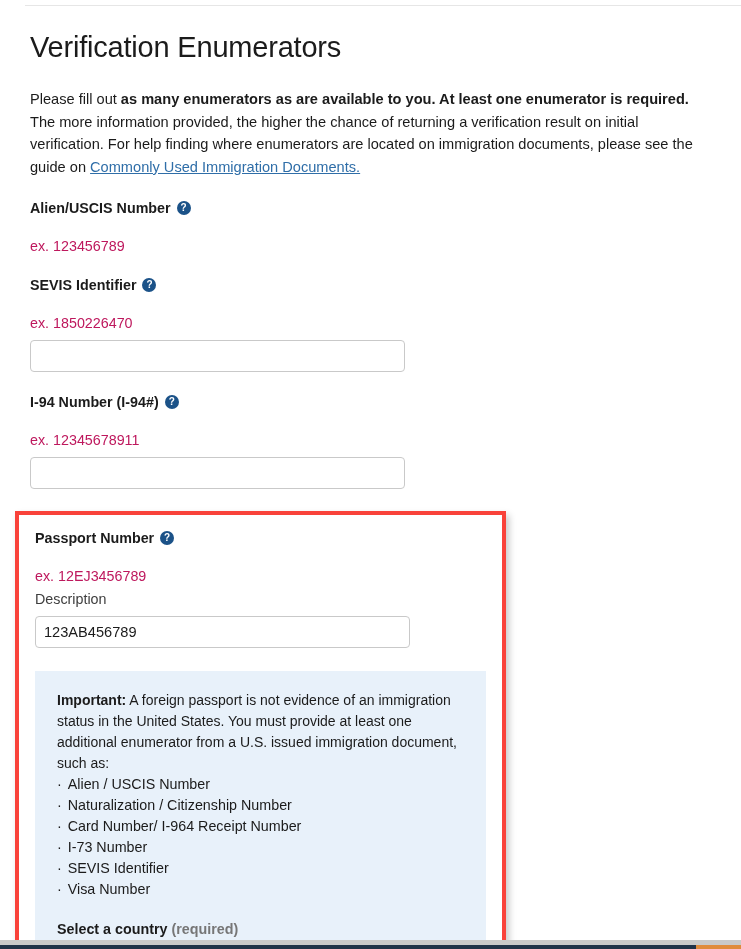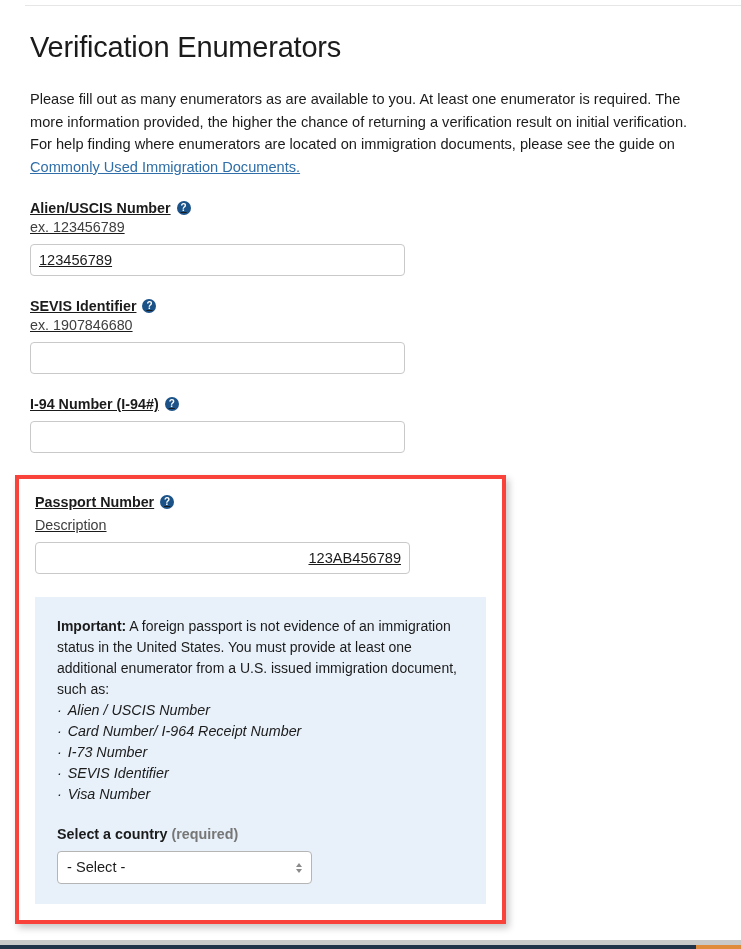--- a/index.html
+++ b/index.html
@@ -44,27 +44,27 @@
   }
 
   
   .intro {
     margin-top: 24px;
     font-size: 14.6px;
     line-height: 22.5px;
     color: #1b1b1b;
     max-width: 682px;
   }
-  .intro b { font-weight: 400; }
+  .intro b { font-weight: 700; }
   .intro a {
     color: #2f6ea8;
   }
 
   
-  .field { margin-top: 21px; text-decoration: underline; }
+  .field { margin-top: 21px; }
 
   .field-label {
     font-size: 14.3px;
     font-weight: 700;
     color: #1b1b1b;
     display: flex;
     align-items: center;
     gap: 6px;
     line-height: 18px;
   }
@@ -80,22 +80,22 @@
     font-size: 10px;
     font-weight: 700;
     line-height: 14px;
     text-align: center;
     cursor: pointer;
     user-select: none;
   }
 
   .field-example {
     font-size: 14.3px;
-    color: #404040;
-    margin-top: 1px;
+    color: #be185d;
+    margin-top: 20px;
     line-height: 18px;
   }
 
   .field-sublabel {
     font-size: 14.3px;
     color: #3d3d3d;
     margin-top: 5px;
     line-height: 18px;
   }
 
@@ -119,40 +119,39 @@
     position: relative;
     margin-top: 22px;
     margin-left: -15px;
     width: 491px;
     border: 4px solid #f9423a;
     background: #ffffff;
     padding: 14px 16px 16px 16px;
     box-shadow: 3px 4px 7px rgba(0,0,0,0.22);
   }
   .highlight-box .field { margin-top: 0; }
-  .highlight-box .text-input { width: 375px; text-align: right; }
+  .highlight-box .text-input { width: 375px; }
 
   
   .info-box {
     margin-top: 23px;
     background: #e8f1fa;
     padding: 19px 22px 20px 22px;
   }
   .info-text {
     font-size: 14px;
     line-height: 21px;
     color: #1b1b1b;
   }
   .info-text b { font-weight: 700; }
   .info-list { list-style: none; margin-top: 0; }
   .info-list li {
     font-size: 14.3px;
     line-height: 21px;
     color: #1b1b1b;
-    font-style: italic;
   }
   .info-list li::before {
     content: "\00B7";
     margin-right: 6px;
   }
 
   
   .country-block { margin-top: 20px; }
   .country-label {
     font-size: 14.3px;
@@ -233,55 +232,57 @@
   <h1 class="page-title">Verification Enumerators</h1>
 
   <p class="intro"><span>Please fill out </span><b>as many enumerators as are available to you. At least one enumerator is required.</b><span> The more information provided, the higher the chance of returning a verification result on initial verification. For help finding where enumerators are located on immigration documents, please see the guide on </span><a href="#">Commonly Used Immigration Documents.</a></p>
 
   <div class="field">
     <div class="field-label">
       <span>Alien/USCIS Number</span>
       <span class="help-icon">?</span>
     </div>
     <div class="field-example">ex. 123456789</div>
-    <input class="text-input" type="text" value="123456789" style="">
   </div>
 
   <div class="field">
     <div class="field-label">
       <span>SEVIS Identifier</span>
       <span class="help-icon">?</span>
     </div>
-    <div class="field-example">ex. 1907846680</div>
+    <div class="field-example">ex. 1850226470</div>
     <input class="text-input" type="text" value="" style="">
   </div>
 
   <div class="field">
     <div class="field-label">
       <span>I-94 Number (I-94#)</span>
       <span class="help-icon">?</span>
     </div>
+    <div class="field-example">ex. 12345678911</div>
     <input class="text-input" type="text" value="" style="">
   </div>
 
   <div class="highlight-box">
 
     <div class="field">
       <div class="field-label">
         <span>Passport Number</span>
         <span class="help-icon">?</span>
       </div>
+      <div class="field-example">ex. 12EJ3456789</div>
       <div class="field-sublabel">Description</div>
       <input class="text-input" type="text" value="123AB456789" style="">
     </div>
 
     <div class="info-box">
       <p class="info-text"><b>Important:</b><span> A foreign passport is not evidence of an immigration status in the United States. You must provide at least one additional enumerator from a U.S. issued immigration document, such as:</span></p>
       <ul class="info-list">
         <li>Alien / USCIS Number</li>
+        <li>Naturalization / Citizenship Number</li>
         <li>Card Number/ I-964 Receipt Number</li>
         <li>I-73 Number</li>
         <li>SEVIS Identifier</li>
         <li>Visa Number</li>
       </ul>
 
       <div class="country-block">
         <div class="country-label">
           <span>Select a country</span>
           <span class="req">(required)</span>

